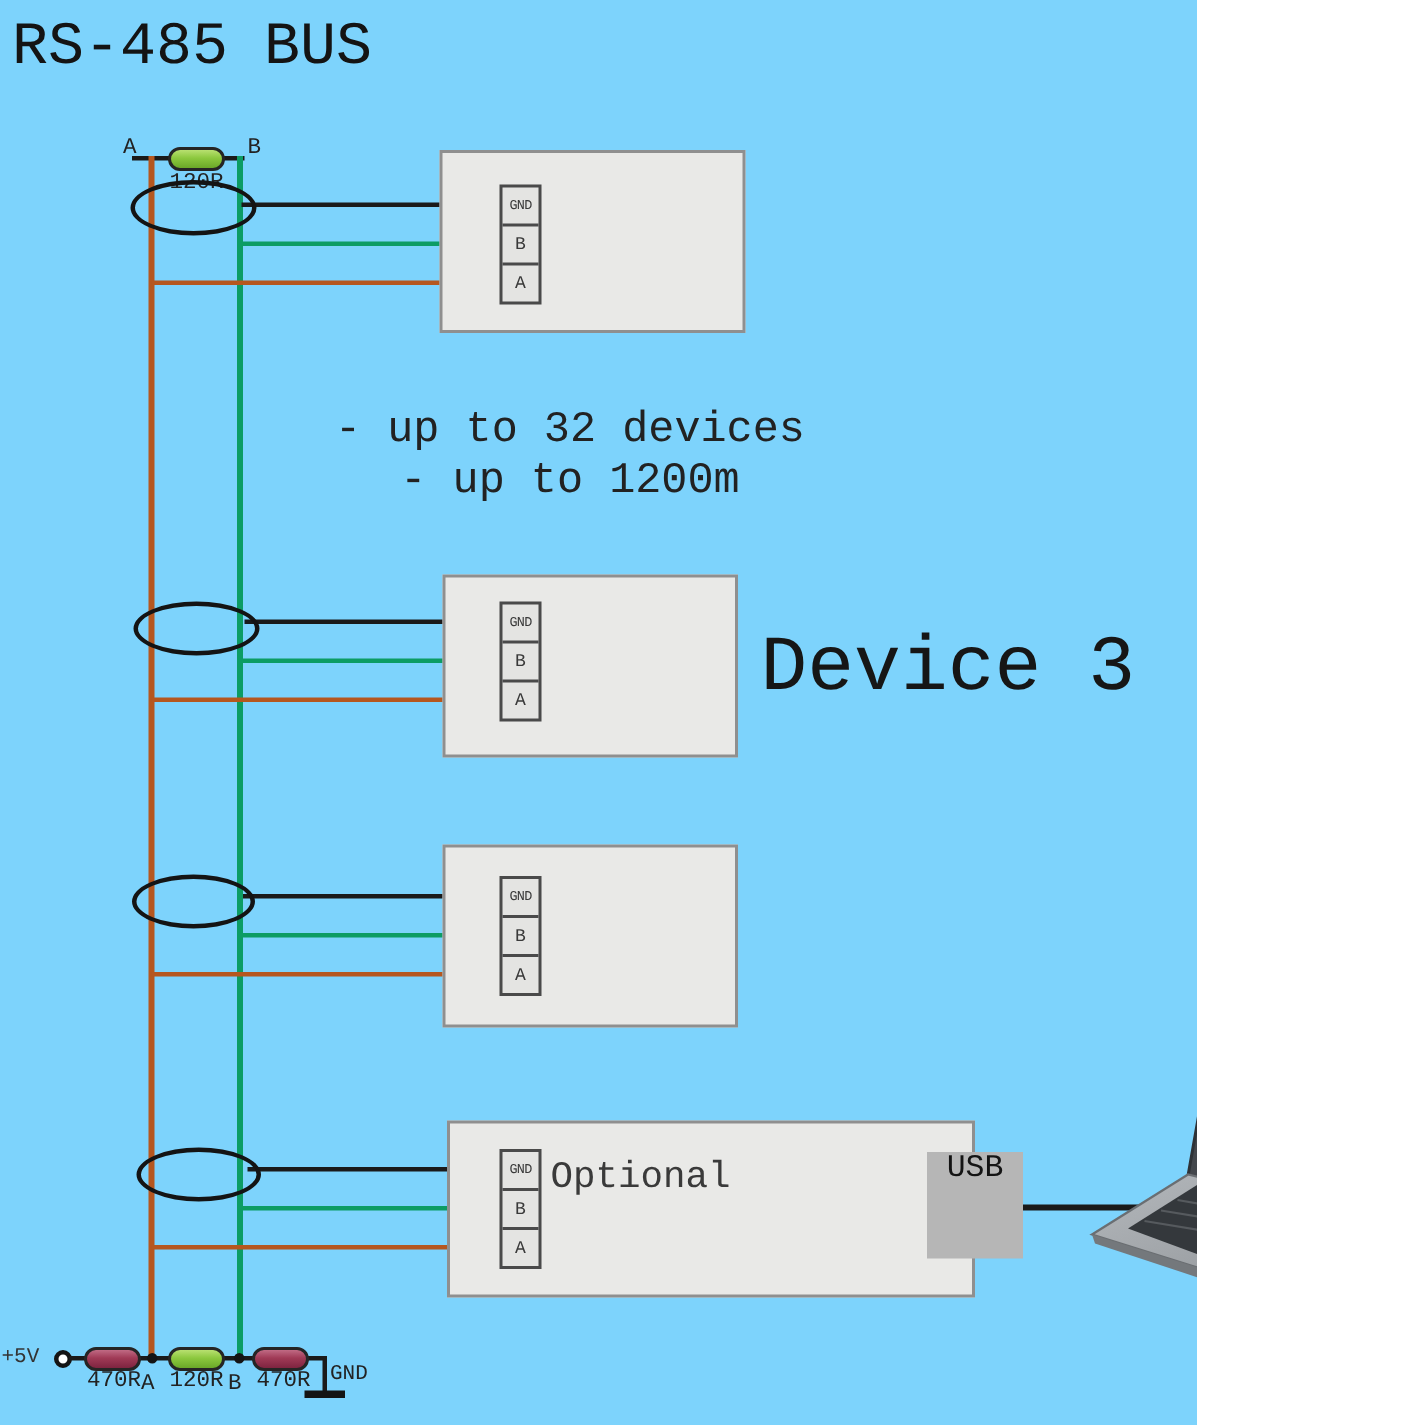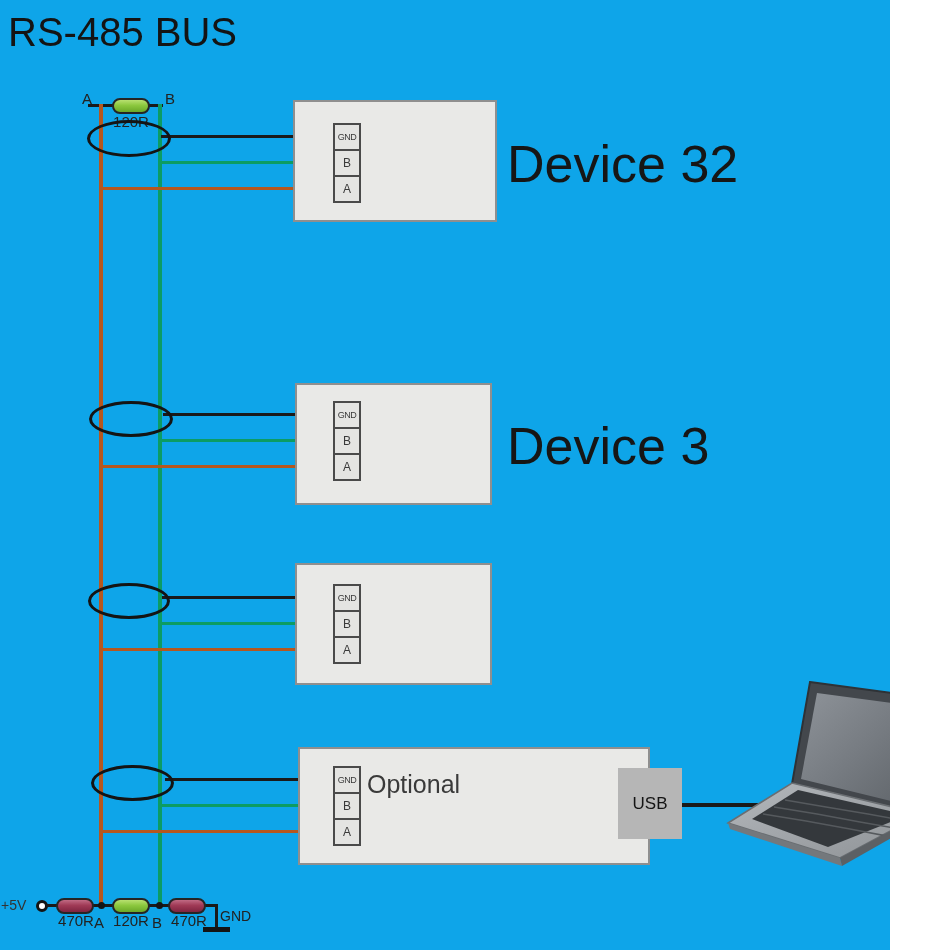--- a/index.html
+++ b/index.html
@@ -1,18 +1,18 @@
 <!DOCTYPE html>
 <html><head>
 <meta charset="utf-8">
 <style>
   html,body{margin:0;padding:0;background:#ffffff;}
   #canvas{
-    position:relative;width:890px;height:950px;background:#0ea5e9;overflow:hidden;
-    font-family:Liberation Sans, sans-serif;color:#1a1a1a;
+    position:relative;width:798px;height:950px;background:#7dd3fc;overflow:hidden;
+    font-family:Liberation Mono, monospace;color:#1a1a1a;
   }
   .abs{position:absolute;}
   .wire-h{position:absolute;height:3px;background:#1a1a1a;}
   .wire-v{position:absolute;width:3px;background:#1a1a1a;}
   .wire-a{background:#b5571f;}
   .wire-b{background:#0c9c64;}
   .loop{position:absolute;border:3px solid #141414;border-radius:50%;background:transparent;}
   .device-box{position:absolute;background:#e9e9e7;border:2px solid #8f8f8f;box-sizing:border-box;}
   .tblock{position:absolute;width:28px;border:2px solid #4a4a4a;background:#e4e4e2;box-sizing:border-box;}
   .tcell{height:24px;display:flex;align-items:center;justify-content:center;
@@ -24,21 +24,21 @@
   .res-120{background:linear-gradient(#b8e070 0%,#8cc83e 45%,#6aa828 100%);}
   .res-470{background:linear-gradient(#c06a84 0%,#a03a56 45%,#7e2440 100%);}
   .rlabel{position:absolute;width:50px;text-align:center;font-size:15px;color:#222;margin-top:35px;}
   .nlabel{position:absolute;font-size:15px;color:#222;}
   .dot{position:absolute;width:7px;height:7px;background:#141414;border-radius:50%;}
   #title{position:absolute;left:8px;top:10px;font-size:40px;color:#141414;white-space:nowrap;}
   #notes{position:absolute;left:205px;top:270px;width:350px;text-align:center;
          font-size:29px;line-height:1.18;color:#222;}
   #optional-label{position:absolute;left:367px;top:770px;font-size:25px;color:#3a3a3a;}
   #usb-port{position:absolute;left:618px;top:768px;width:64px;height:71px;background:#b6b6b6;
-            display:flex;align-items:center;justify-content:center;font-size:17px;color:#141414;}
+            display:flex;justify-content:center;font-size:21px;color:#141414;}
   #supply-label{position:absolute;left:1px;top:897px;font-size:14px;color:#333;}
   #supply-terminal{position:absolute;left:36px;top:900px;width:12px;height:12px;background:#fff;
                    border:3px solid #141414;border-radius:50%;box-sizing:border-box;}
   #gnd-bar{position:absolute;left:203px;top:927px;width:27px;height:5px;background:#141414;}
   #gnd-label{position:absolute;left:220px;top:908px;font-size:14px;color:#222;}
 </style>
 </head>
 <body>
 
 <div id="canvas">
@@ -75,22 +75,25 @@
   <div class="loop" style="left:89px;top:401px;width:78px;height:30px;"></div>
   <div class="loop" style="left:88px;top:583px;width:76px;height:30px;"></div>
   <div class="loop" style="left:91px;top:765px;width:77px;height:30px;"></div>
 
   <div class="device-box" style="left:293px;top:100px;width:204px;height:122px;"></div>
   <div class="tblock" style="left:333px;top:123px;">
     <div class="tcell small">GND</div>
     <div class="tcell">B</div>
     <div class="tcell">A</div>
   </div>
-  <div class="device-label" style="left:507px;top:134px;">Device 32</div>
 
+  <div id="notes">
+    <div>- up to 32 devices</div>
+    <div>- up to 1200m</div>
+  </div>
 
   <div class="device-box" style="left:295px;top:383px;width:197px;height:122px;"></div>
   <div class="tblock" style="left:333px;top:401px;">
     <div class="tcell small">GND</div>
     <div class="tcell">B</div>
     <div class="tcell">A</div>
   </div>
   <div class="device-label" style="left:507px;top:416px;">Device 3</div>
 
   <div class="device-box" style="left:295px;top:563px;width:197px;height:122px;"></div>

